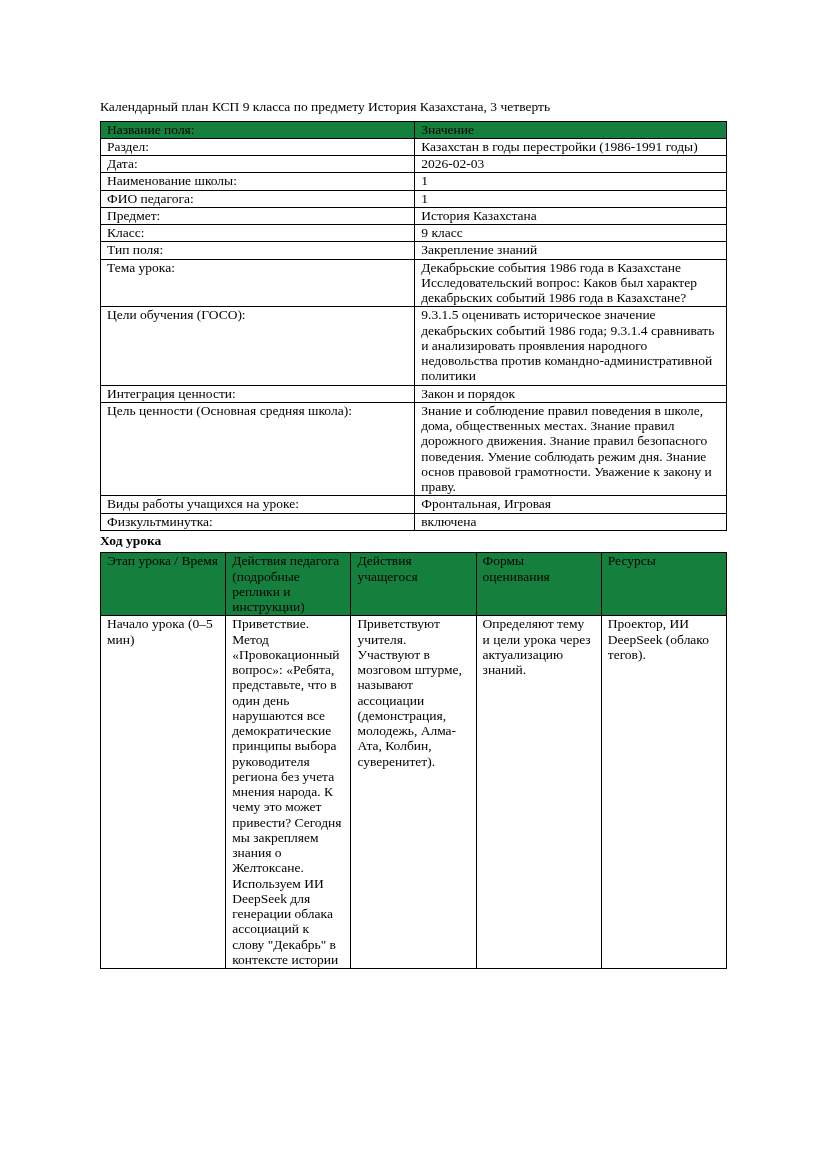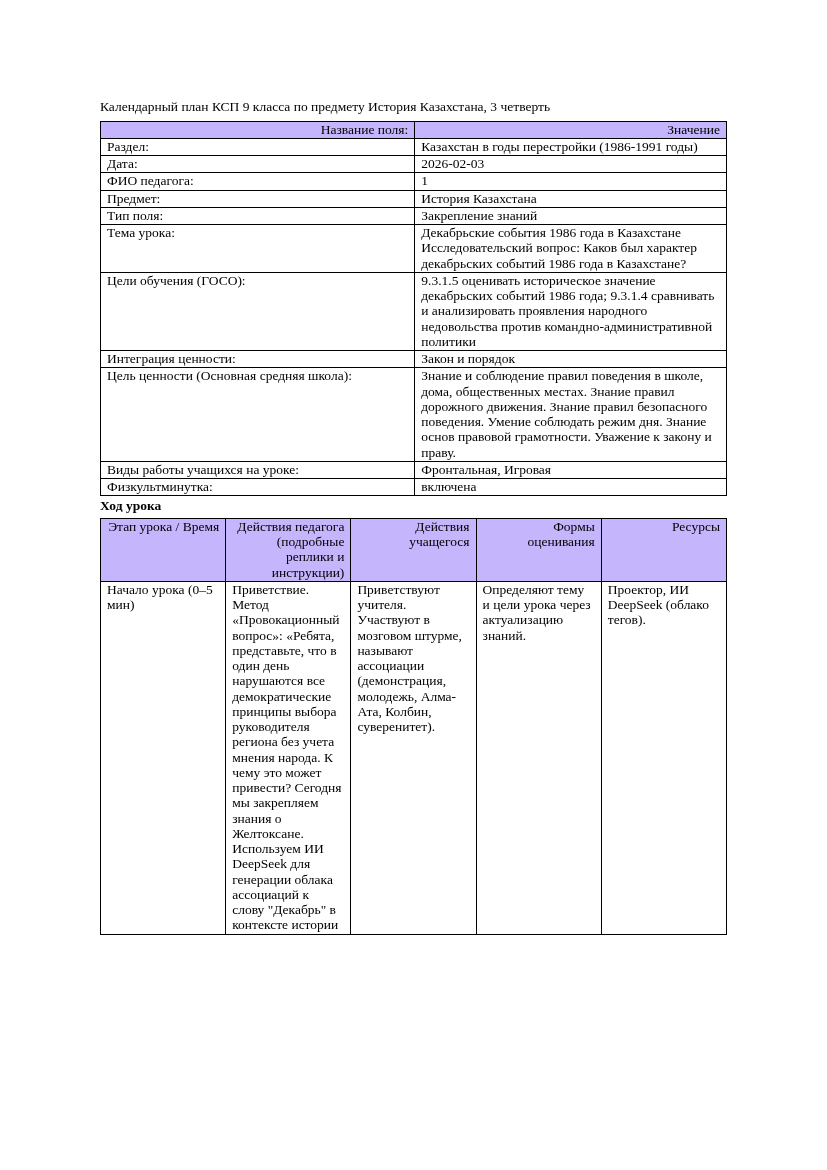--- a/index.html
+++ b/index.html
@@ -37,22 +37,21 @@
   }
   th, td {
     border: 1.4px solid #000000;
     padding: 0 6px 1px 6px;
     vertical-align: top;
     text-align: left;
     font-weight: normal;
     overflow-wrap: break-word;
   }
   .hdr-row th {
-    background: #c4b5fd;
-    text-align: right;
+    background: #15803d;
   }
   .meta-table col.c-field { width: 50.2%; }
   .meta-table col.c-value { width: 49.8%; }
   .flow-table col { width: 20%; }
   .pre { white-space: pre-wrap; margin-left: 24px; }
   .section-heading {
     font-size: 13.5px;
     font-weight: bold;
     line-height: 1.15;
     margin: 2px 0 4px 0;
@@ -77,26 +76,34 @@
       </tr>
       <tr>
         <td>Раздел:</td>
         <td class="pre">Казахстан в годы перестройки (1986-1991 годы)</td>
       </tr>
       <tr>
         <td>Дата:</td>
         <td class="pre">2026-02-03</td>
       </tr>
       <tr>
+        <td>Наименование школы:</td>
+        <td class="pre">1</td>
+      </tr>
+      <tr>
         <td>ФИО педагога:</td>
         <td class="pre">1</td>
       </tr>
       <tr>
         <td>Предмет:</td>
         <td class="pre">История Казахстана</td>
+      </tr>
+      <tr>
+        <td>Класс:</td>
+        <td class="pre">9 класс</td>
       </tr>
       <tr>
         <td>Тип поля:</td>
         <td class="pre">Закрепление знаний</td>
       </tr>
       <tr>
         <td>Тема урока:</td>
         <td class="pre">Декабрьские события 1986 года в Казахстане
 Исследовательский вопрос: Каков был характер декабрьских событий 1986 года в Казахстане?</td>
       </tr>

